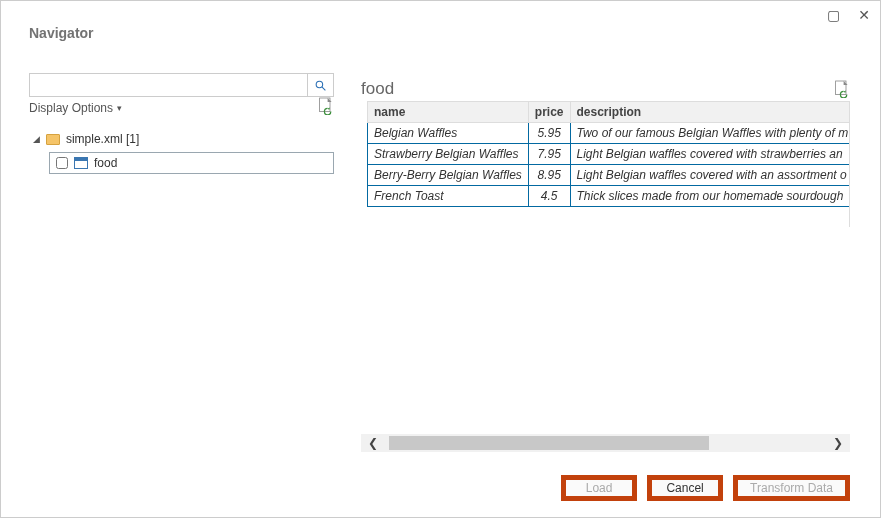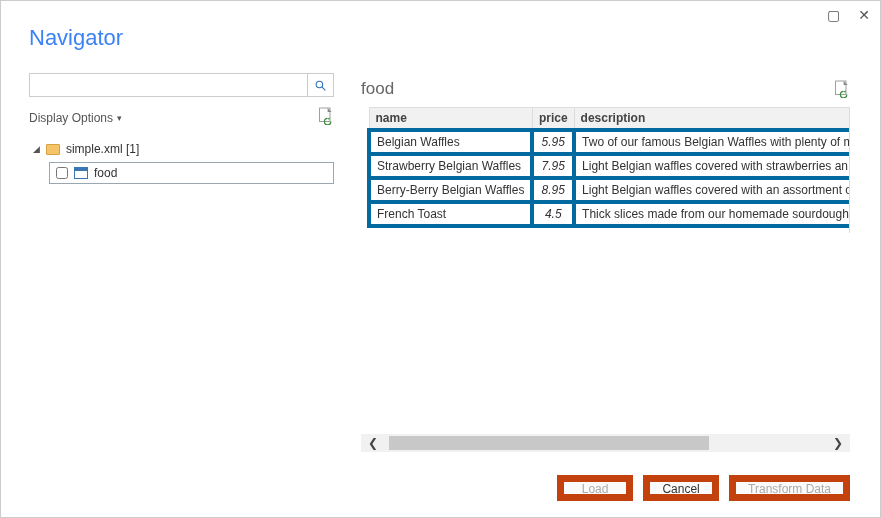--- a/index.html
+++ b/index.html
@@ -1,60 +1,60 @@
 <!DOCTYPE html>
 <html><head>
 <meta charset="utf-8">
 <style>
   * { box-sizing: border-box; margin: 0; padding: 0; font-family: "Segoe UI", Arial, sans-serif; }
   body { background: #fff; width: 881px; height: 518px; border: 1px solid #ccc; position: relative; overflow: hidden; }
 
   .titlebar { position: absolute; top: 6px; right: 10px; display: flex; gap: 18px; }
   .titlebar span { font-size: 14px; color: #555; cursor: pointer; }
 
-  .header-title { position: absolute; top: 24px; left: 28px; font-size: 22px; font-weight: 400; color: #3b82f6; }
+  .header-title { position: absolute; top: 24px; left: 28px; font-size: 14px; font-weight: 700; color: #737373; }
 
   .left-panel { position: absolute; top: 72px; left: 28px; width: 305px; }
 
   .search-row { display: flex; width: 100%; }
   .search-input { flex: 1; height: 24px; border: 1px solid #ccc; padding: 0 6px; font-size: 12px; }
   .search-btn { width: 26px; height: 24px; border: 1px solid #ccc; border-left: none; background: #fff; display: flex; align-items: center; justify-content: center; }
 
-  .options-row { display: flex; justify-content: space-between; align-items: center; margin-top: 10px; font-size: 12px; color: #555; }
+  .options-row { display: flex; justify-content: space-between; align-items: center; font-size: 12px; color: #555; }
   .options-label-wrap { display: flex; align-items: center; gap: 4px; }
 
   .tree { margin-top: 12px; font-size: 12px; color: #333; }
   .tree-root { display: flex; align-items: center; gap: 6px; padding: 2px 4px; }
   .tree-child { display: flex; align-items: center; gap: 6px; padding: 3px 6px; margin-left: 20px; border: 1px solid #9aa7b0; background: #fff; margin-top: 4px; }
   .folder-icon { width: 14px; height: 11px; background: #f5c468; border: 1px solid #d6a23f; border-radius: 1px; display: inline-block; }
   .table-icon { width: 14px; height: 12px; display: inline-block; background: #fff; border: 1px solid #3a76b1; position: relative; }
   .table-icon::before { content: ""; position: absolute; top:0; left:0; right:0; height:3px; background:#3a76b1; }
   .tri { font-size: 9px; color: #555; }
   input[type=checkbox] { width: 12px; height: 12px; }
 
   .right-panel { position: absolute; top: 78px; left: 360px; right: 30px; }
   .right-header { display: flex; justify-content: space-between; align-items: center; }
   .right-title { font-size: 17px; font-weight: 300; color: #666; }
   .right-doc-icon { width: 16px; height: 18px; }
 
-  .data-table-wrap { margin-top: 8px; border-right:1px solid #ddd; overflow:hidden; height:126px;padding-left:6px; }
+  .data-table-wrap { margin-top: 2px; border-right:1px solid #ddd; overflow:hidden; height:126px;padding-left:6px; }
   table.data-table { border-collapse: collapse; font-size: 12px; color: #333; table-layout: fixed; }
   table.data-table th { background: #f1f1f1; border: 1px solid #ddd; text-align: left; padding: 3px 6px; font-weight: 600; color:#444; }
-  table.data-table td { border: 4px solid #0369a1; padding: 3px 6px; white-space: nowrap; overflow: hidden; }
+  table.data-table td { border: 1px solid #0369a1; padding: 3px 6px; white-space: nowrap; overflow: hidden; font-style: italic; }
   .col-name { width: 172px; }
   .col-price { width: 64px; text-align: center; font-style: italic; }
   th.col-price { text-align:left; font-style:normal;}
   .col-desc { width: 256px; }
 
   .hscroll-track { position: absolute; left: 360px; right: 30px; top: 433px; height: 18px; background: #f1f1f1; display: flex; align-items: center; }
   .hscroll-btn { width: 24px; height: 18px; display: flex; align-items: center; justify-content: center; color: #444; font-size: 12px; background:#f1f1f1; cursor:pointer; }
   .hscroll-thumb { height: 14px; background: #c8c8c8; width: 320px; margin-left: 4px; }
 
   .footer { position: absolute; bottom: 16px; right: 30px; display: flex; gap: 10px; }
-  .btn { min-width: 76px; height: 26px; border: 7px solid #c2410c; background: #fafafa; font-size: 12px; color: #333; padding: 0 12px; cursor: pointer; }
+  .btn { min-width: 76px; height: 26px; border: 5px solid #c2410c; background: #fafafa; font-size: 12px; color: #333; padding: 0 12px; cursor: pointer; }
   .btn.disabled { color: #aaa; background: #fafafa; cursor: default; }
 </style>
 </head>
 <body>
 
 <div class="titlebar">
   <span>▢</span>
   <span>✕</span>
 </div>
 

